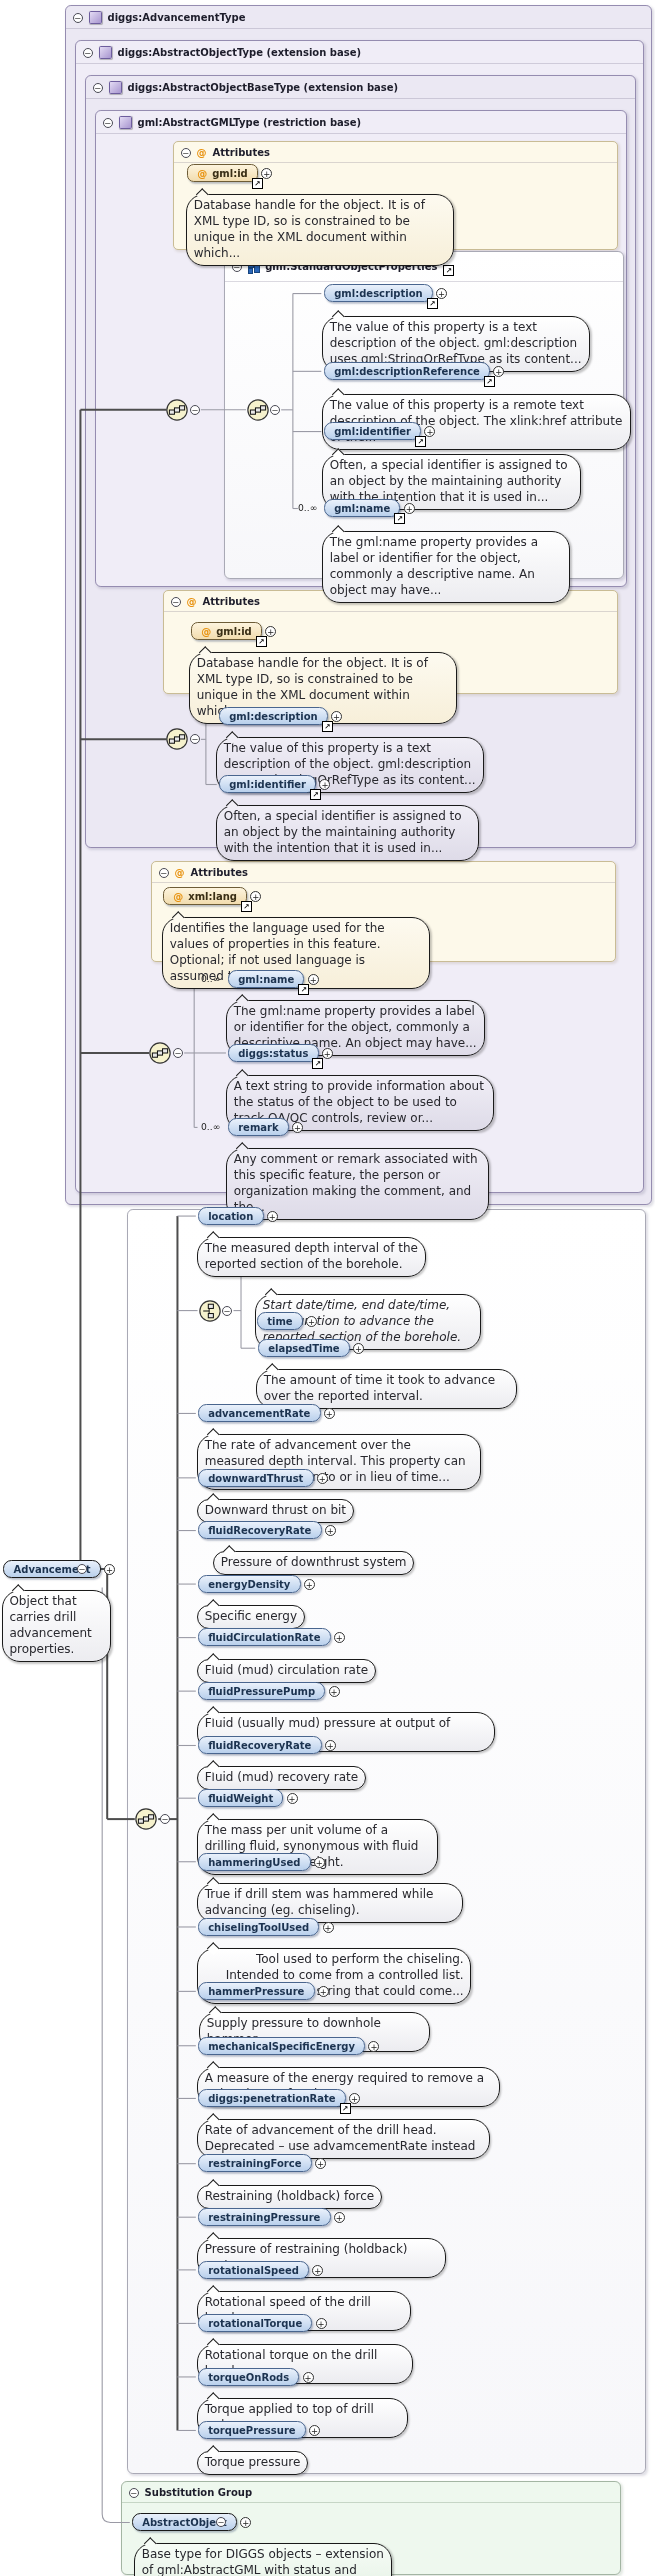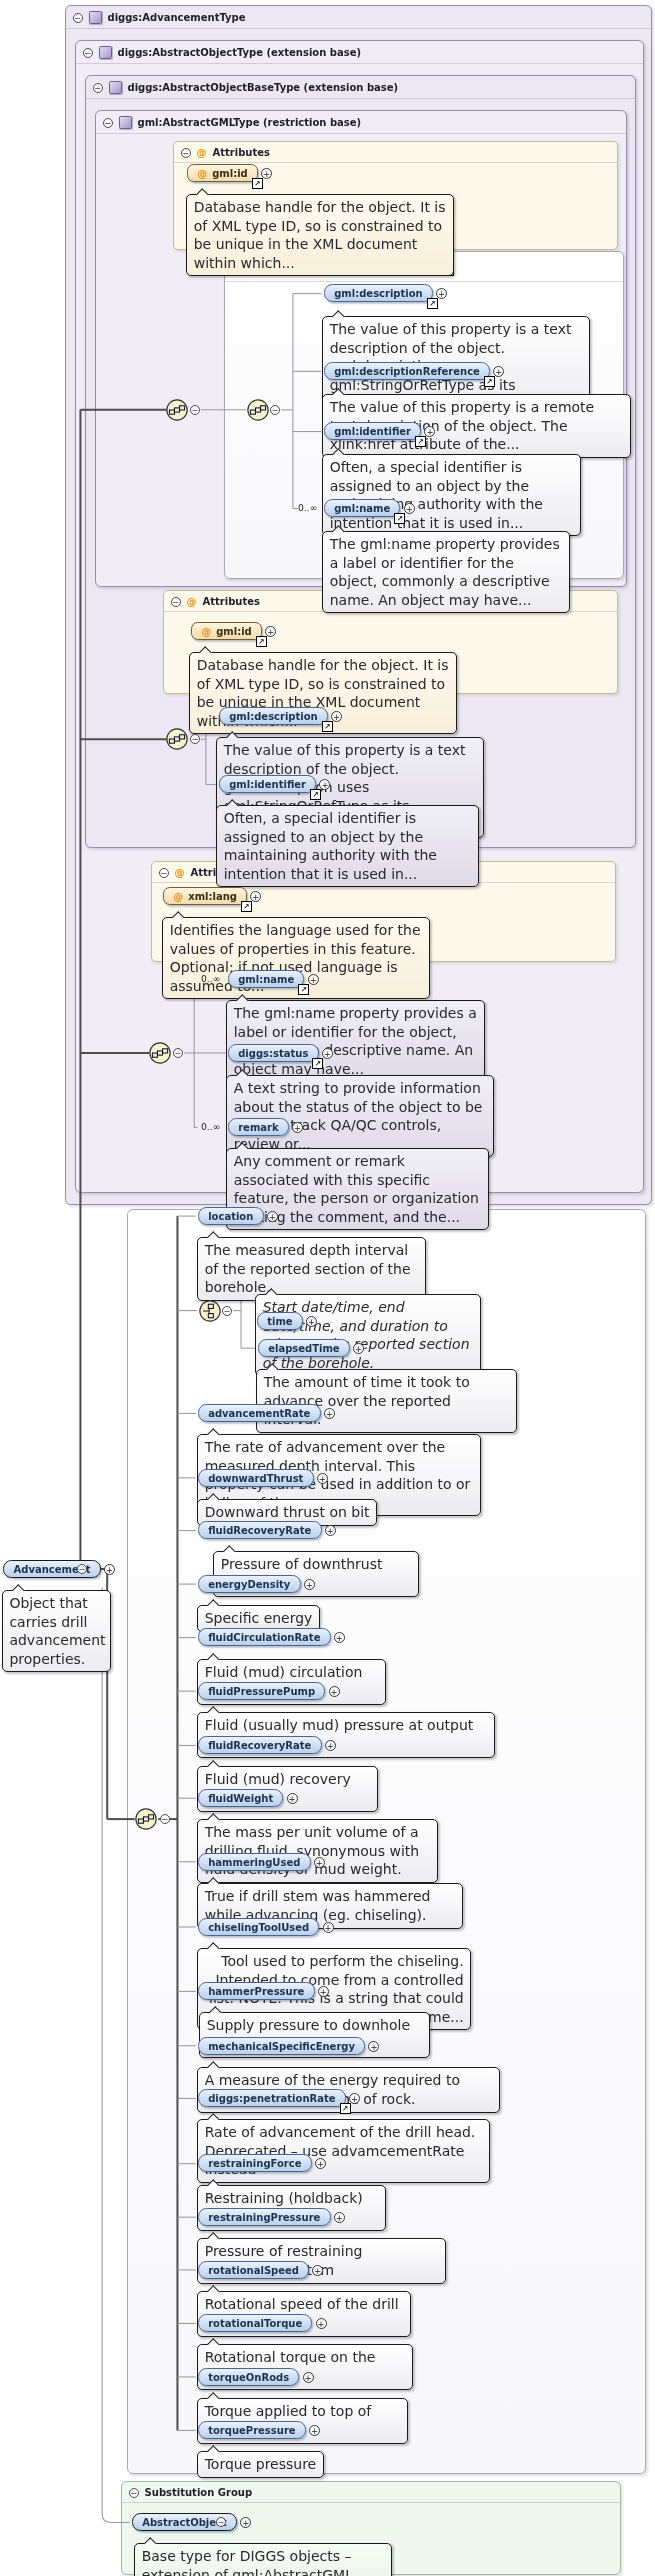--- a/index.html
+++ b/index.html
@@ -27,22 +27,22 @@
   .pill .lbl{font-size:10px;font-weight:bold;color:#1c3350;white-space:nowrap;}
   .pill.attr{border:0.8px solid #6d5c36;border-radius:6.7px;background:linear-gradient(#fdf4de,#f2dcae);}
   .pill.attr .lbl{color:#3a2f16;}
   .pill.attr .at{color:#e8920f;font-weight:bold;margin-right:5px;font-size:10px;}
   .pill.heavy{border:1.5px solid #1a1a1a;}
   .plusc{position:absolute;left:calc(100% + 4.2px);top:3.3px;width:11px;height:11px;border:0.8px solid #333;
          border-radius:50%;background:#fff;font-size:8.4px;line-height:10px;text-align:center;color:#222;box-sizing:border-box;}
   .linkic{position:absolute;right:-5.9px;bottom:-7.5px;width:11px;height:11px;background:#fff;border:1.3px solid #000;
           font-size:7.5px;line-height:10px;font-weight:bold;text-align:center;color:#000;box-sizing:border-box;}
   .linkic.inhead{position:static;flex:0 0 auto;margin-top:8.4px;}
-  .bubble{position:absolute;z-index:4;border:1px solid #1a1a1a;border-radius:5px;padding:3.3px 6.7px;
-          font-size:14px;line-height:1.32;color:#28282e;box-shadow:1.3px 1.7px 2.1px rgba(0,0,0,.22);}
+  .bubble{position:absolute;z-index:4;border:1px solid #1a1a1a;border-radius:18px;padding:3.3px 6.7px;
+          font-size:12px;line-height:1.32;color:#28282e;box-shadow:1.3px 1.7px 2.1px rgba(0,0,0,.22);}
   .bubble::before{content:"";position:absolute;top:-4.6px;left:11px;width:7.5px;height:7.5px;transform:rotate(45deg);
           border-left:1px solid #1a1a1a;border-top:1px solid #1a1a1a;}
   .bub-white{background:linear-gradient(#ffffff,#ececf0);} .bub-white::before{background:#fff;}
   .bub-lav{background:linear-gradient(#f0eef6,#dedbe8);} .bub-lav::before{background:#f0eef6;}
   .bub-cream{background:linear-gradient(#fdfaf0,#f7efd9);} .bub-cream::before{background:#fdfaf0;}
   .bub-green{background:linear-gradient(#f6fcf6,#e4f1e4);} .bub-green::before{background:#f6fcf6;}
   .occurs{position:absolute;z-index:5;font-size:9.2px;color:#222;white-space:nowrap;}
   .conn-icon{position:absolute;z-index:5;}
   svg.wires{position:absolute;left:0;top:0;z-index:3;}
 </style>
@@ -318,21 +318,21 @@
       <div class="pill" style="left: 198px; top: 1682px;">
         <span class="lbl">fluidPressurePump</span>
         <span class="plusc">+</span>
       </div>
       <div class="bubble bub-white" style="left: 197px; top: 1712px; max-width: 283px;">Fluid (usually mud) pressure at output of pump</div>
       <div class="pill" style="left: 198px; top: 1736px;">
         <span class="lbl">fluidRecoveryRate</span>
         <span class="plusc">+</span>
       </div>
       <div class="bubble bub-white" style="left: 197px; top: 1766px; max-width: 166px;">Fluid (mud) recovery rate</div>
-      <div class="pill" style="left: 198px; top: 1789px;">
+      <div class="pill" style="left: 198px; top: 1789px; border-radius: 8px;">
         <span class="lbl">fluidWeight</span>
         <span class="plusc">+</span>
       </div>
       <div class="bubble bub-white" style="left: 197px; top: 1819px; max-width: 226px;">The mass per unit volume of a drilling fluid, synonymous with fluid density or mud weight.</div>
       <div class="pill" style="left: 198px; top: 1853px;">
         <span class="lbl">hammeringUsed</span>
         <span class="plusc">+</span>
       </div>
       <div class="bubble bub-white" style="left: 197px; top: 1883px; max-width: 251px;">True if drill stem was hammered while advancing (eg. chiseling).</div>
       <div class="pill" style="left: 198px; top: 1918px;">

